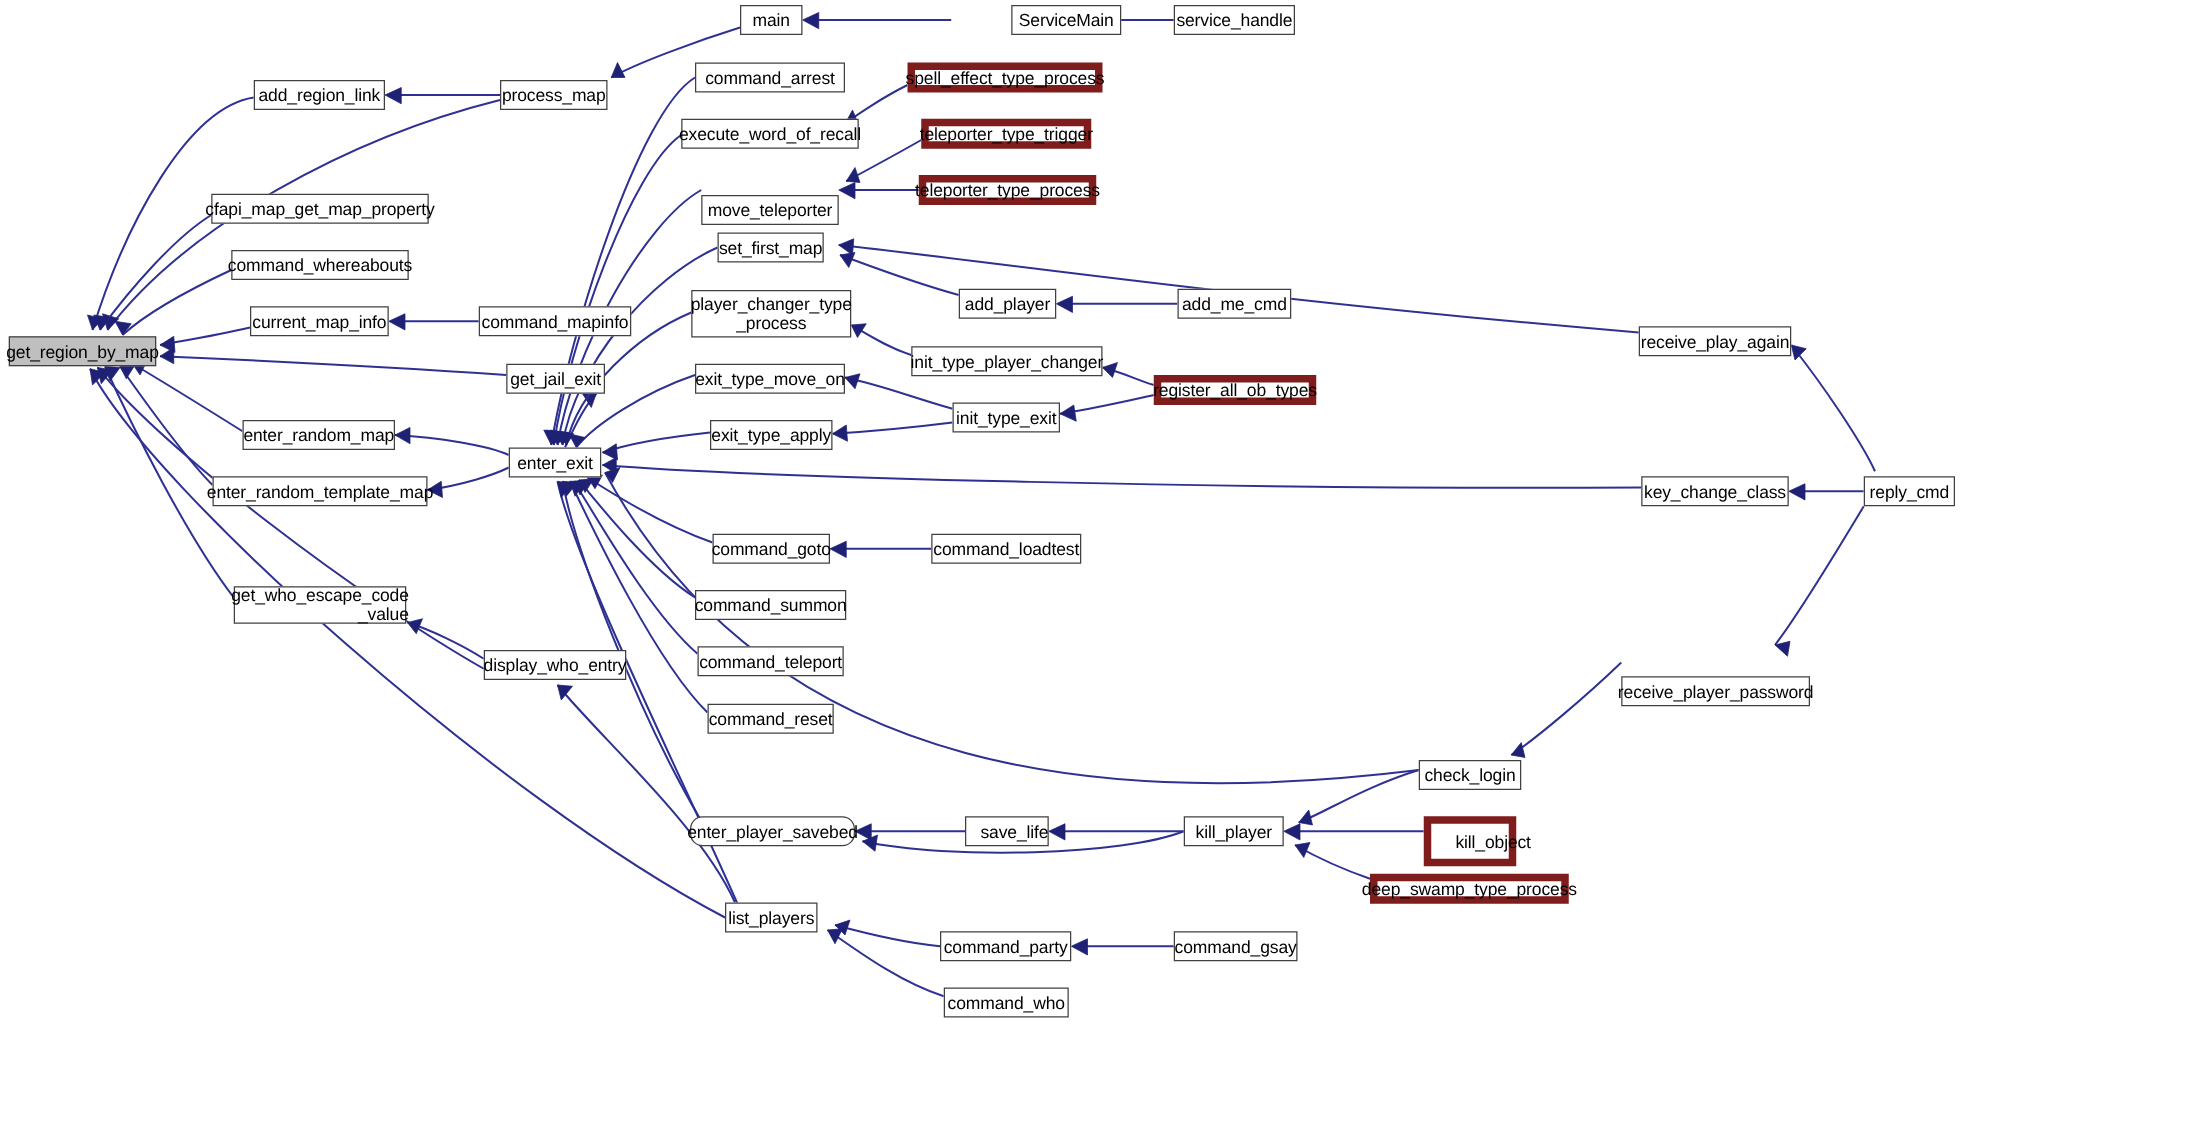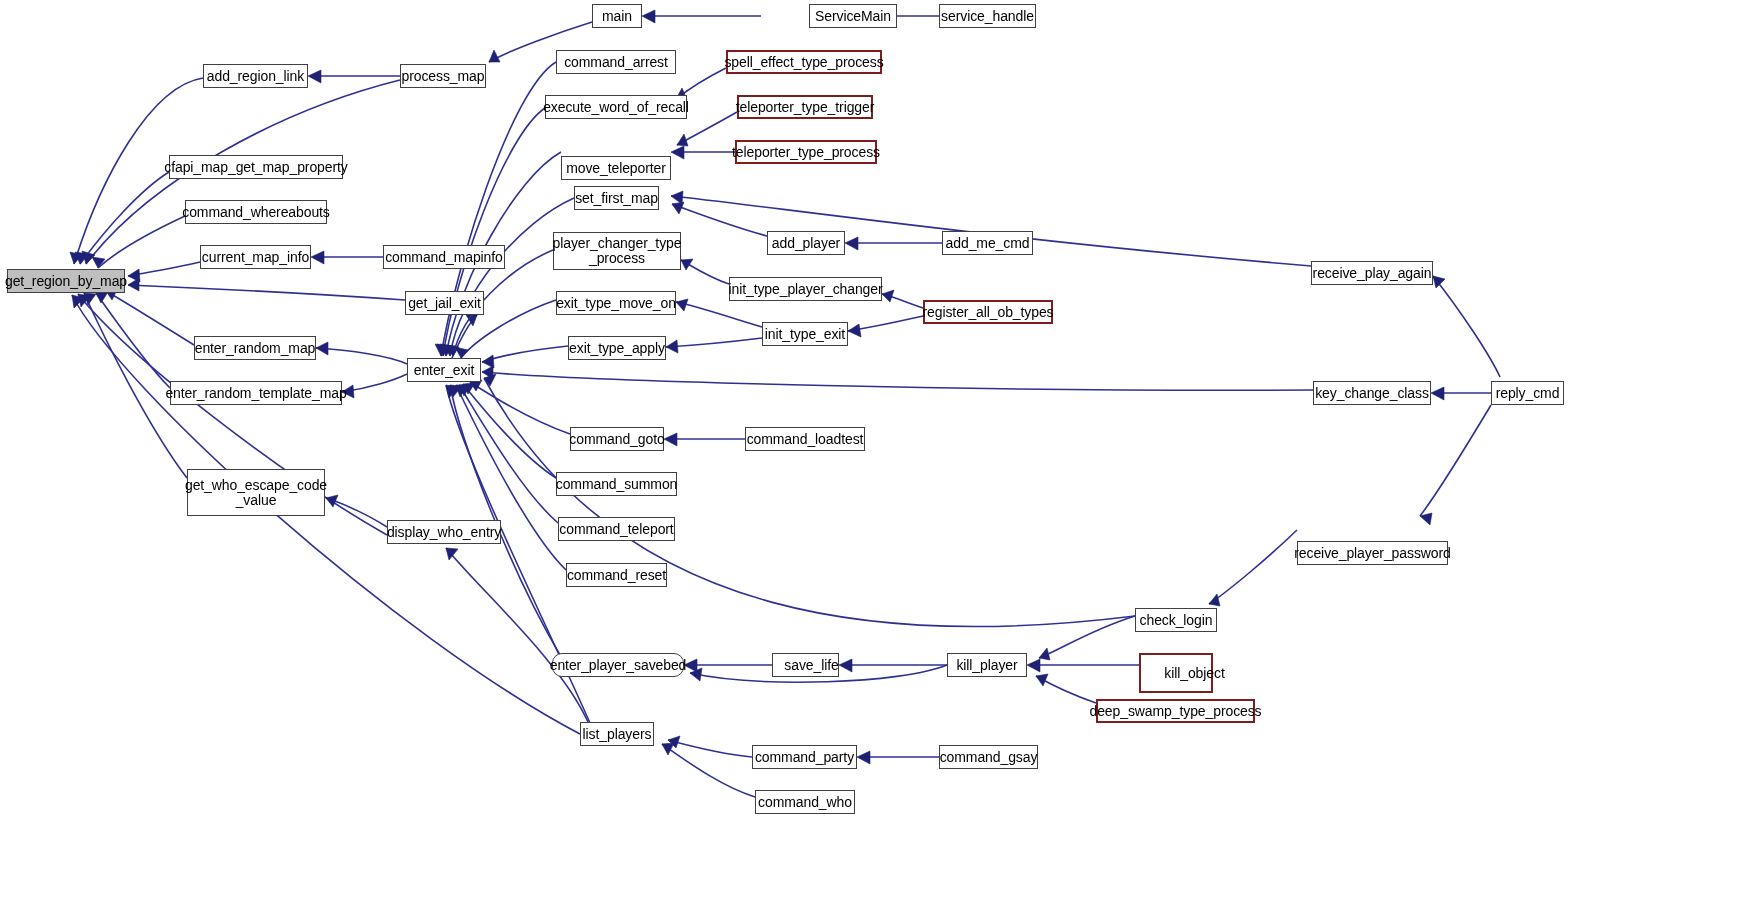--- a/index.html
+++ b/index.html
@@ -45,21 +45,21 @@
     font-size: 14px;
     line-height: 15px;
     white-space: pre-line;
     letter-spacing: -0.1px;
   }
   .node-box.highlight {
     background: #bfbfbf;
     border: 1px solid #404040;
   }
   .node-box.redborder {
-    border: 2px solid #7f1d1d;
+    border: 6px solid #7f1d1d;
   }
 </style>
 </head>
 <body>
 
 <div id="graph-root">
   <svg id="graph-canvas" viewBox="0 0 1752 915" xmlns="http://www.w3.org/2000/svg">
       <g>
         <path class="edge-path" d="M203,78 C150,86 100,180 74,264"></path>
         <path class="edge-head" d="M74,264 L70,252 L82,255 Z"></path>
@@ -306,21 +306,21 @@
       </g>
     </svg>
   <div id="node-layer">
       <div class="node-box highlight" style="left: 7px; top: 269px; width: 118px; height: 24px;"><span>get_region_by_map</span></div>
       <div class="node-box" style="left: 203px; top: 64px; width: 105px; height: 24px;"><span>add_region_link</span></div>
       <div class="node-box" style="left: 169px; top: 155px; width: 174px; height: 24px;"><span>cfapi_map_get_map_property</span></div>
       <div class="node-box" style="left: 185px; top: 200px; width: 142px; height: 24px;"><span>command_whereabouts</span></div>
       <div class="node-box" style="left: 200px; top: 245px; width: 111px; height: 24px;"><span>current_map_info</span></div>
       <div class="node-box" style="left: 194px; top: 336px; width: 122px; height: 24px;"><span>enter_random_map</span></div>
       <div class="node-box" style="left: 170px; top: 381px; width: 172px; height: 24px;"><span>enter_random_template_map</span></div>
-      <div class="node-box" style="left: 187px; top: 469px; width: 138px; height: 47px;"><span>get_who_escape_code
+      <div class="node-box" style="left: 187px; top: 469px; width: 138px; height: 30px; text-align: right;"><span>get_who_escape_code
 _value</span></div>
       <div class="node-box" style="left: 387px; top: 520px; width: 114px; height: 24px;"><span>display_who_entry</span></div>
       <div class="node-box" style="left: 400px; top: 64px; width: 86px; height: 24px;"><span>process_map</span></div>
       <div class="node-box" style="left: 383px; top: 245px; width: 122px; height: 24px;"><span>command_mapinfo</span></div>
       <div class="node-box" style="left: 405px; top: 291px; width: 79px; height: 24px;"><span>get_jail_exit</span></div>
       <div class="node-box" style="left: 407px; top: 358px; width: 74px; height: 24px;"><span>enter_exit</span></div>
       <div class="node-box" style="left: 592px; top: 4px; width: 50px; height: 24px;"><span>main</span></div>
       <div class="node-box" style="left: 556px; top: 50px; width: 120px; height: 24px;"><span>command_arrest</span></div>
       <div class="node-box" style="left: 545px; top: 95px; width: 142px; height: 24px;"><span>execute_word_of_recall</span></div>
       <div class="node-box" style="left: 561px; top: 140px; width: 110px; height: 24px; margin-top: 16px;"><span>move_teleporter</span></div>

